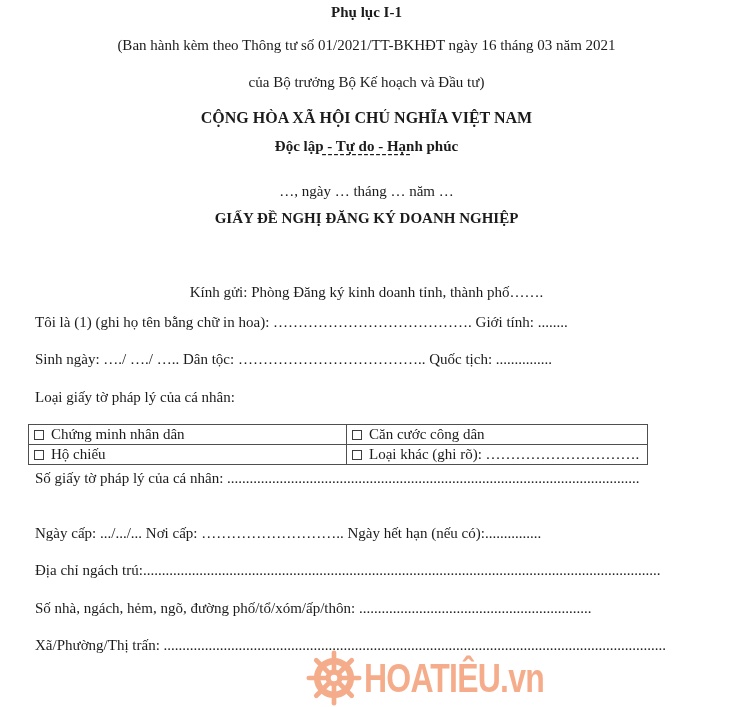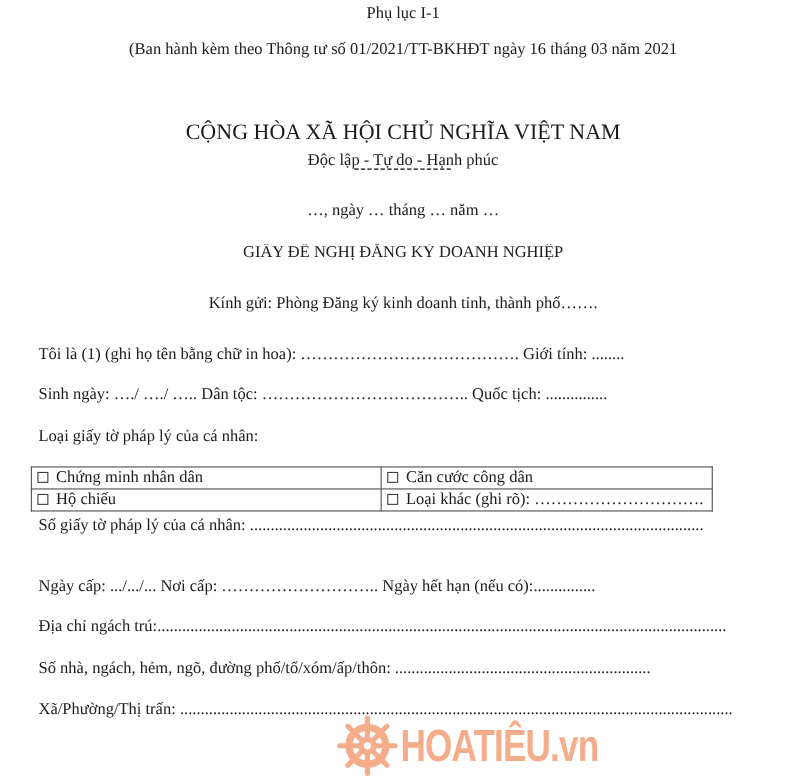--- a/index.html
+++ b/index.html
@@ -12,22 +12,22 @@
   }
   .page { position:absolute; inset:0; }
   .line {
     position:absolute;
     left:35px;
     width:668px;
     white-space:nowrap;
     overflow:hidden;
   }
   .center { left:0; width:733px; text-align:center; }
-  .bold { font-weight:normal; }
-  .sz16 { font-size:20px; }
+  .bold { font-weight:bold; }
+  .sz16 { font-size:16px; }
   .sep-line { letter-spacing:1px; font-weight:bold; }
 
   
   .id-table {
     position:absolute;
     top:424px; left:28px;
     width:620px;
     border-collapse:collapse;
     table-layout:fixed;
     font-size:15px;
@@ -74,33 +74,34 @@
 </style>
 </head>
 <body>
 
 <div class="page">
 
   <div class="line center bold" style="top:4px">Phụ lục I-1</div>
 
   <div class="line center" style="top:37px">(Ban hành kèm theo Thông tư số 01/2021/TT-BKHĐT ngày 16 tháng 03 năm 2021</div>
 
+  <div class="line center" style="top:74px">của Bộ trưởng Bộ Kế hoạch và Đầu tư)</div>
 
   <div class="line center bold sz16" style="top:109px">CỘNG HÒA XÃ HỘI CHỦ NGHĨA VIỆT NAM</div>
 
   <div class="line center bold" style="top:138px">Độc lập - Tự do - Hạnh phúc</div>
 
   <div class="line center sep-line" style="top:145px">---------------</div>
 
   <div class="line center" style="top:183px">…, ngày … tháng … năm …</div>
 
-  <div class="line center bold" style="top:222px">GIẤY ĐỀ NGHỊ ĐĂNG KÝ DOANH NGHIỆP</div>
+  <div class="line center bold" style="top:210px">GIẤY ĐỀ NGHỊ ĐĂNG KÝ DOANH NGHIỆP</div>
 
 
-  <div class="line center" style="top:268px">Kính gửi: Phòng Đăng ký kinh doanh tỉnh, thành phố…….</div>
+  <div class="line center" style="top:284px">Kính gửi: Phòng Đăng ký kinh doanh tỉnh, thành phố…….</div>
 
   <div class="line" style="top:314px">Tôi là (1) (ghi họ tên bằng chữ in hoa): …………………………………. Giới tính: ........</div>
 
   <div class="line" style="top:351px">Sinh ngày: …./ …./ ….. Dân tộc: ……………………………….. Quốc tịch: ...............</div>
 
   <div class="line" style="top:389px">Loại giấy tờ pháp lý của cá nhân:</div>
 
   <table class="id-table">
     <tbody>
       <tr>

